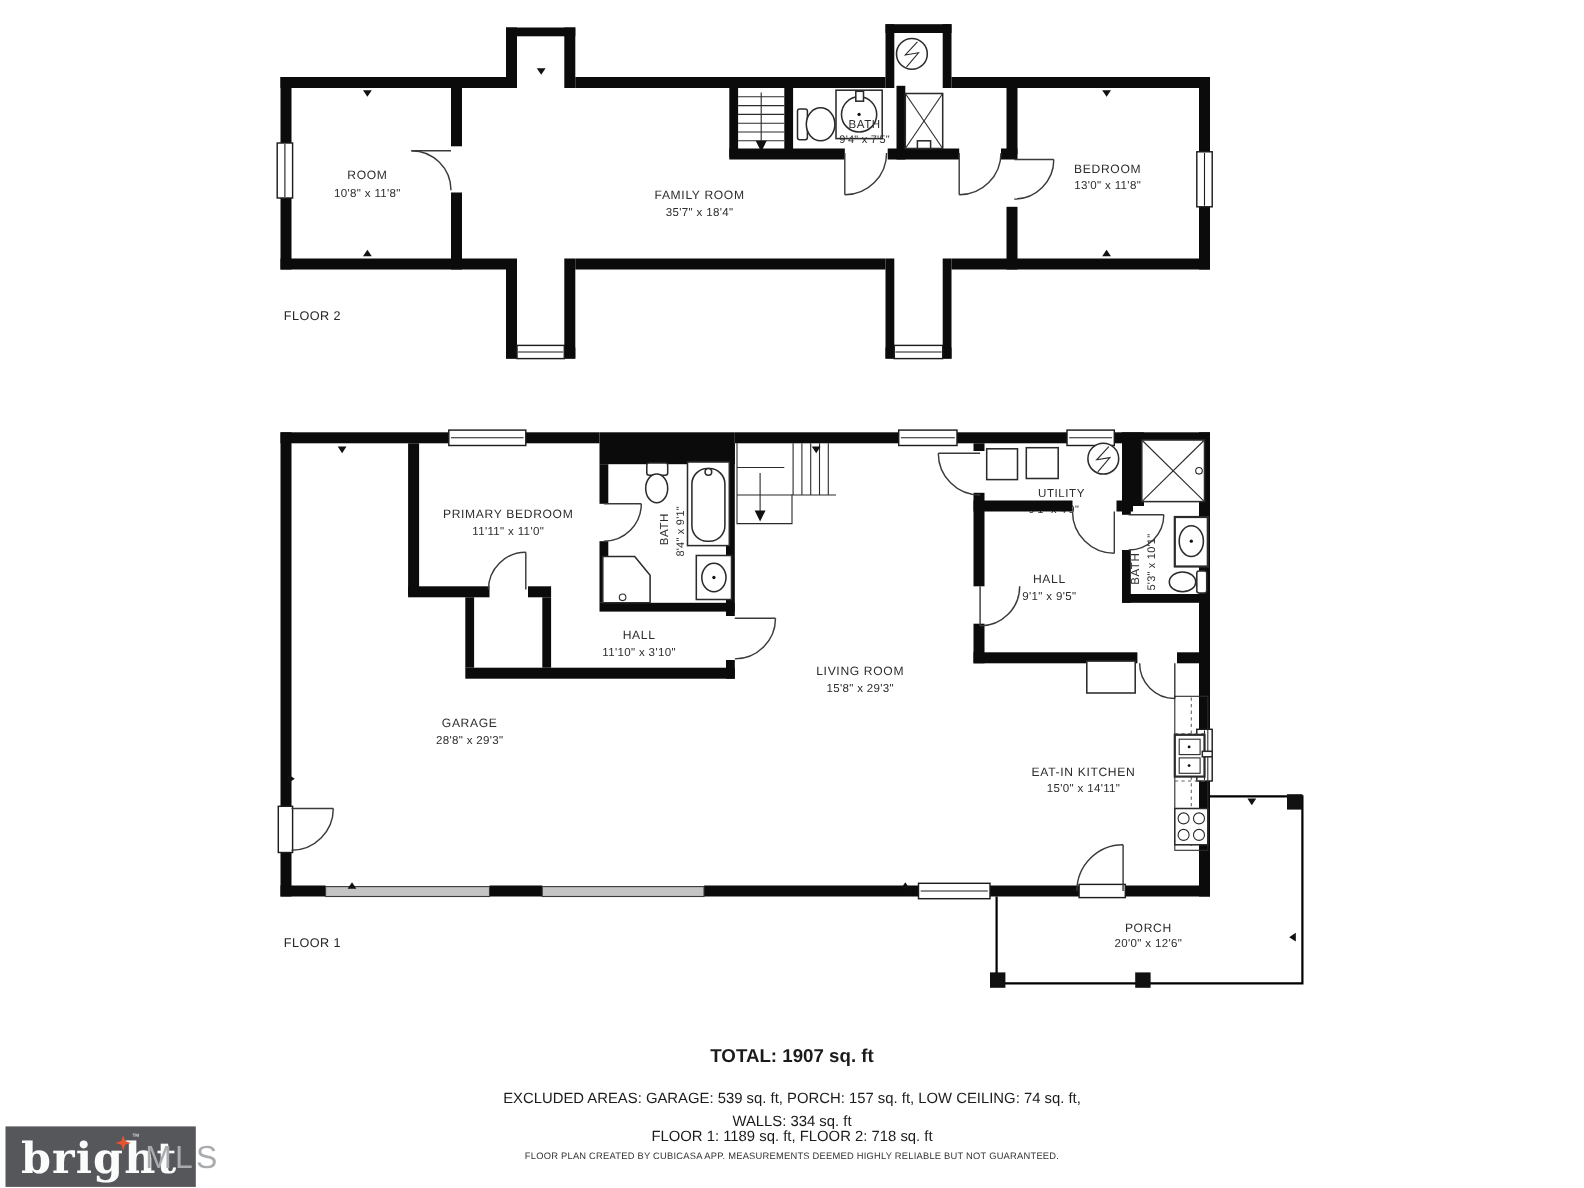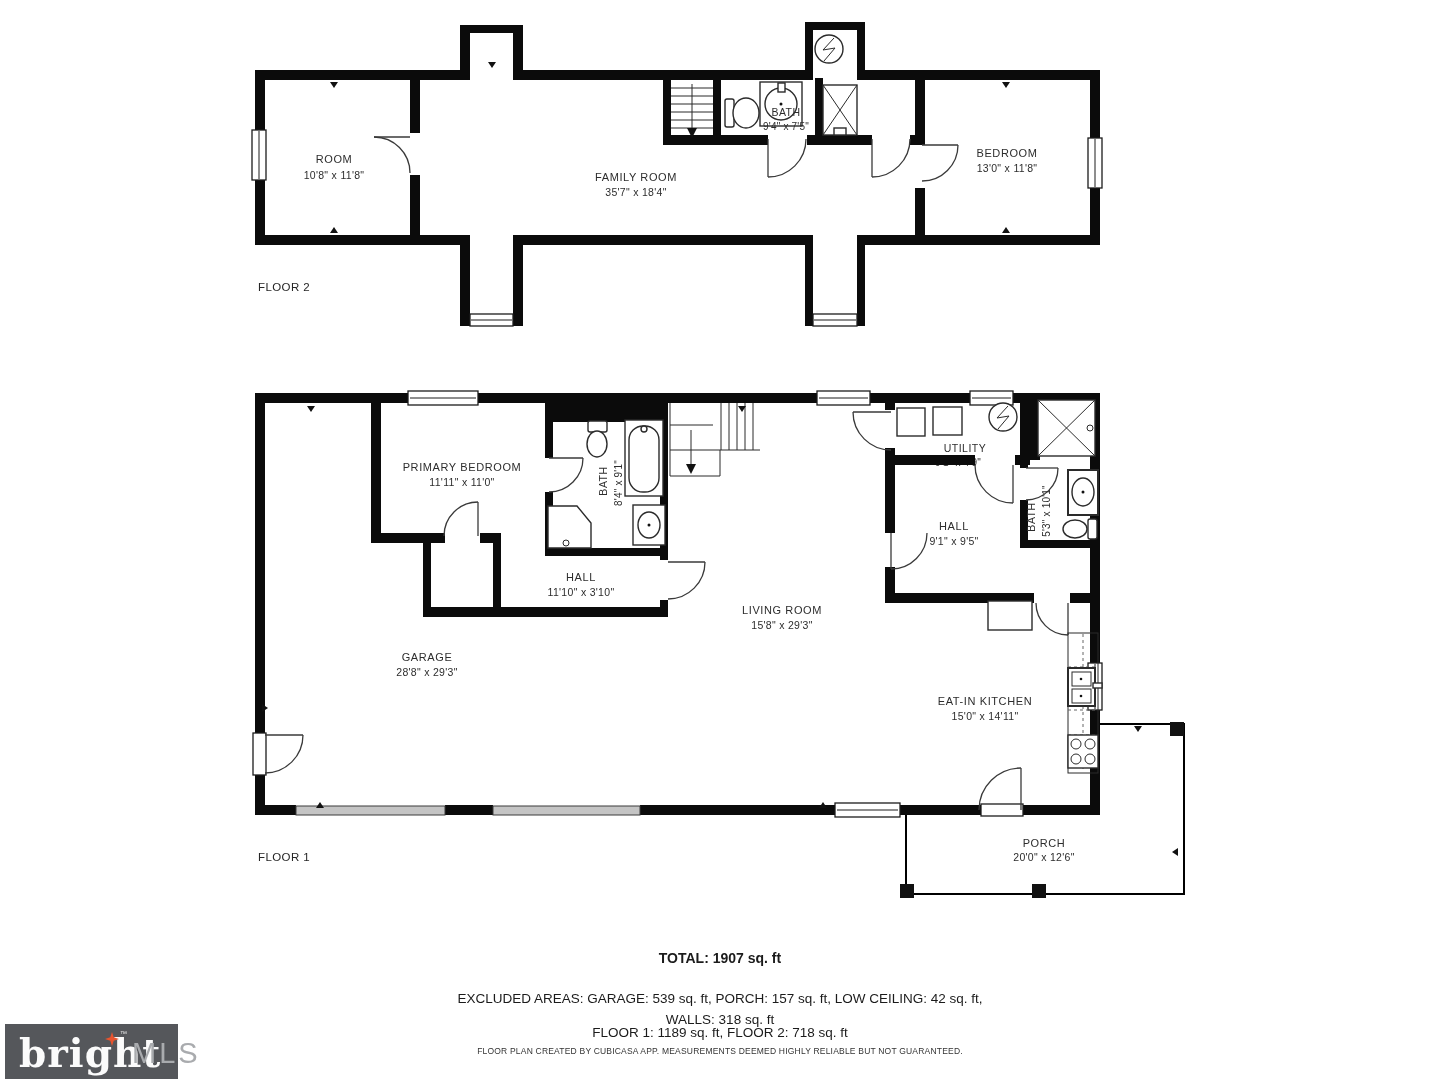--- a/index.html
+++ b/index.html
@@ -17,21 +17,21 @@
   .fx2{stroke:#2b2b2b;stroke-width:2;fill:#ffffff;}
   .door{stroke:#3a3a3a;stroke-width:1.3;fill:none;}
   .win{fill:#ffffff;stroke:#1c1c1c;stroke-width:1.3;}
   .winline{stroke:#1c1c1c;stroke-width:1;}
   .dash{stroke:#666;stroke-width:1;stroke-dasharray:3 3;fill:none;}
   .porchline{stroke:#000;stroke-width:2;fill:none;}
   .tick{fill:#111;}
   .gdoor{fill:#c4c4c4;stroke:#3a3a3a;stroke-width:1;}
   
   .sumline{position:absolute;left:0;width:100%;text-align:center;color:#1b1b1b;}
-  .sum-total{font-size:14px;font-weight:bold;}
+  .sum-total{font-size:17px;font-weight:bold;}
   .sum-body{font-size:13.5px;}
   .sum-disc{font-size:8.5px;color:#333;letter-spacing:.2px;}
   
   .logo{position:absolute;left:5px;top:1024px;width:173px;height:55px;background:#55575b;}
   .logo-bright{position:absolute;left:14px;top:6px;color:#fbfbfb;
       font-family:"DejaVu Serif",serif;font-weight:bold;font-size:39px;letter-spacing:1px;}
   .logo-star{position:absolute;left:100px;top:8px;width:14px;height:14px;}
   .logo-tm{position:absolute;left:115px;top:6px;color:#e9e9e9;font-size:7px;}
   .logo-mls{position:absolute;left:127px;top:13px;color:#a9abae;font-size:29px;
       letter-spacing:3px;font-family:"Liberation Sans",sans-serif;}
@@ -365,22 +365,22 @@
       <text class="rdims" x="1044" y="861" text-anchor="middle">20'0" x 12'6"</text>
       <text class="flabel" x="258" y="861">FLOOR 1</text>
     </g>
   </g>
 </svg>
 
 
 <div>
   <div class="sumline sum-total" style="top:950px;">TOTAL: 1907 sq. ft</div>
   <div class="sumline sum-body" style="top:1025px;">FLOOR 1: 1189 sq. ft, FLOOR 2: 718 sq. ft</div>
-  <div class="sumline sum-body" style="top:991px;">EXCLUDED AREAS: GARAGE: 539 sq. ft, PORCH: 157 sq. ft, LOW CEILING: 42 sq. ft,</div>
-  <div class="sumline sum-body" style="top:1012px;">WALLS: 318 sq. ft</div>
+  <div class="sumline sum-body" style="top:991px;">EXCLUDED AREAS: GARAGE: 539 sq. ft, PORCH: 157 sq. ft, LOW CEILING: 74 sq. ft,</div>
+  <div class="sumline sum-body" style="top:1012px;">WALLS: 334 sq. ft</div>
   <div class="sumline sum-disc" style="top:1046px;">FLOOR PLAN CREATED BY CUBICASA APP. MEASUREMENTS DEEMED HIGHLY RELIABLE BUT NOT GUARANTEED.</div>
 </div>
 
 
 <div class="logo">
   <span class="logo-bright">bright</span>
   <svg class="logo-star" viewBox="0 0 12 12">
     <polygon points="6,0 7.5,4.5 12,6 7.5,7.5 6,12 4.5,7.5 0,6 4.5,4.5" fill="#e8542e"></polygon>
   </svg>
   <span class="logo-tm">™</span>

